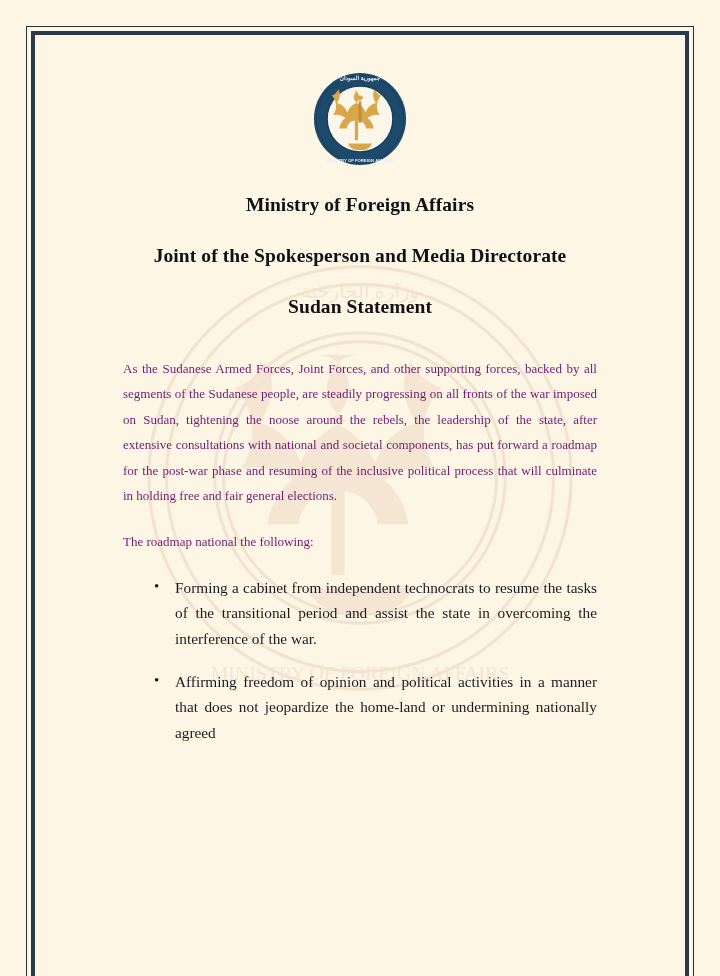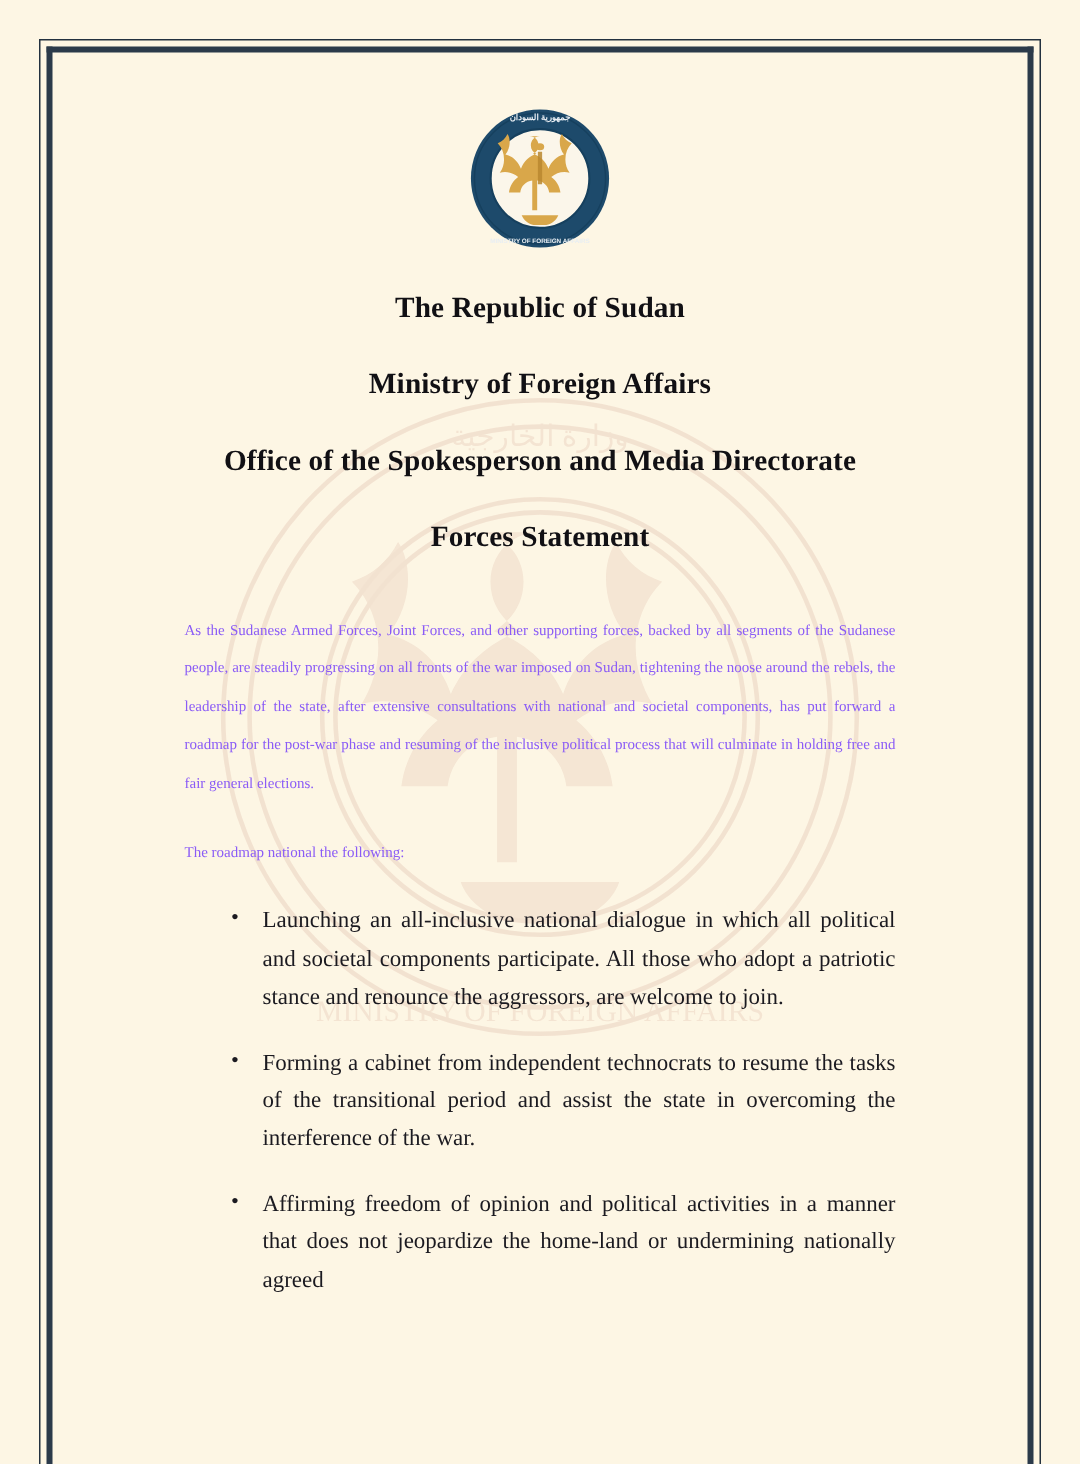--- a/index.html
+++ b/index.html
@@ -92,23 +92,23 @@
   .hd2 { font-size: 19.5px; margin-bottom: 29px; }
   .hd3 { font-size: 19.5px; margin-bottom: 29px; }
   .hd4 { font-size: 19.5px; margin-bottom: 0; }
 
   .body-block {
     margin: 38px auto 0 auto;
     width: 474px;
   }
   p.para {
     margin: 0 0 21px 0;
-    font-size: 10px;
+    font-size: 13px;
     line-height: 25.4px;
-    color: #8b5cf6;
+    color: #701a75;
     text-align: justify;
     text-justify: inter-word;
   }
   p.para.last-intro { margin-bottom: 20px; }
 
   ul.bullets {
     margin: 0;
     padding: 0 0 0 52px;
     list-style: none;
   }
@@ -183,30 +183,28 @@
             <path d="M74 152h52c-3 7-9 12-17 14h-18c-8-2-14-7-17-14z"></path>
           </g>
           <g fill="#b8872f" opacity="0.85">
             <path d="M97 62h6v46h-6z"></path>
           </g>
         </svg>
       </span>
     </div>
 
     <div class="headings">
-      <div class="hd hd1">The Republic of  Sudan</div>
       <div class="hd hd2">Ministry of Foreign Affairs</div>
-      <div class="hd hd3">Office of the Spokesperson and Media Directorate</div>
-      <div class="hd hd4">Forces Statement</div>
+      <div class="hd hd3">Joint of the Spokesperson and Media Directorate</div>
+      <div class="hd hd4">Sudan Statement</div>
     </div>
 
     <div class="body-block">
       <p class="para">As the Sudanese Armed Forces, Joint Forces, and other supporting forces, backed by all segments of the Sudanese people, are steadily progressing on all fronts of the war imposed on Sudan, tightening the noose around the rebels, the leadership of the state, after extensive consultations with national and societal components, has put forward a roadmap for the post-war phase and resuming of the inclusive political process that will culminate in holding free and fair general elections.</p>
       <p class="para last-intro">The roadmap national the following:</p>
       <ul class="bullets">
-        <li>Launching an all-inclusive  national dialogue in which  all political and societal components participate. All those who adopt a patriotic stance and renounce the aggressors, are welcome to join.</li>
         <li>Forming a cabinet from  independent technocrats to resume the tasks of the transitional period and assist the state in overcoming the interference of the war.</li>
         <li>Affirming freedom of opinion and political activities in a manner that does not jeopardize the home-land or undermining nationally agreed</li>
       </ul>
     </div>
 
   </div>
 </div>
 
 </body></html>

